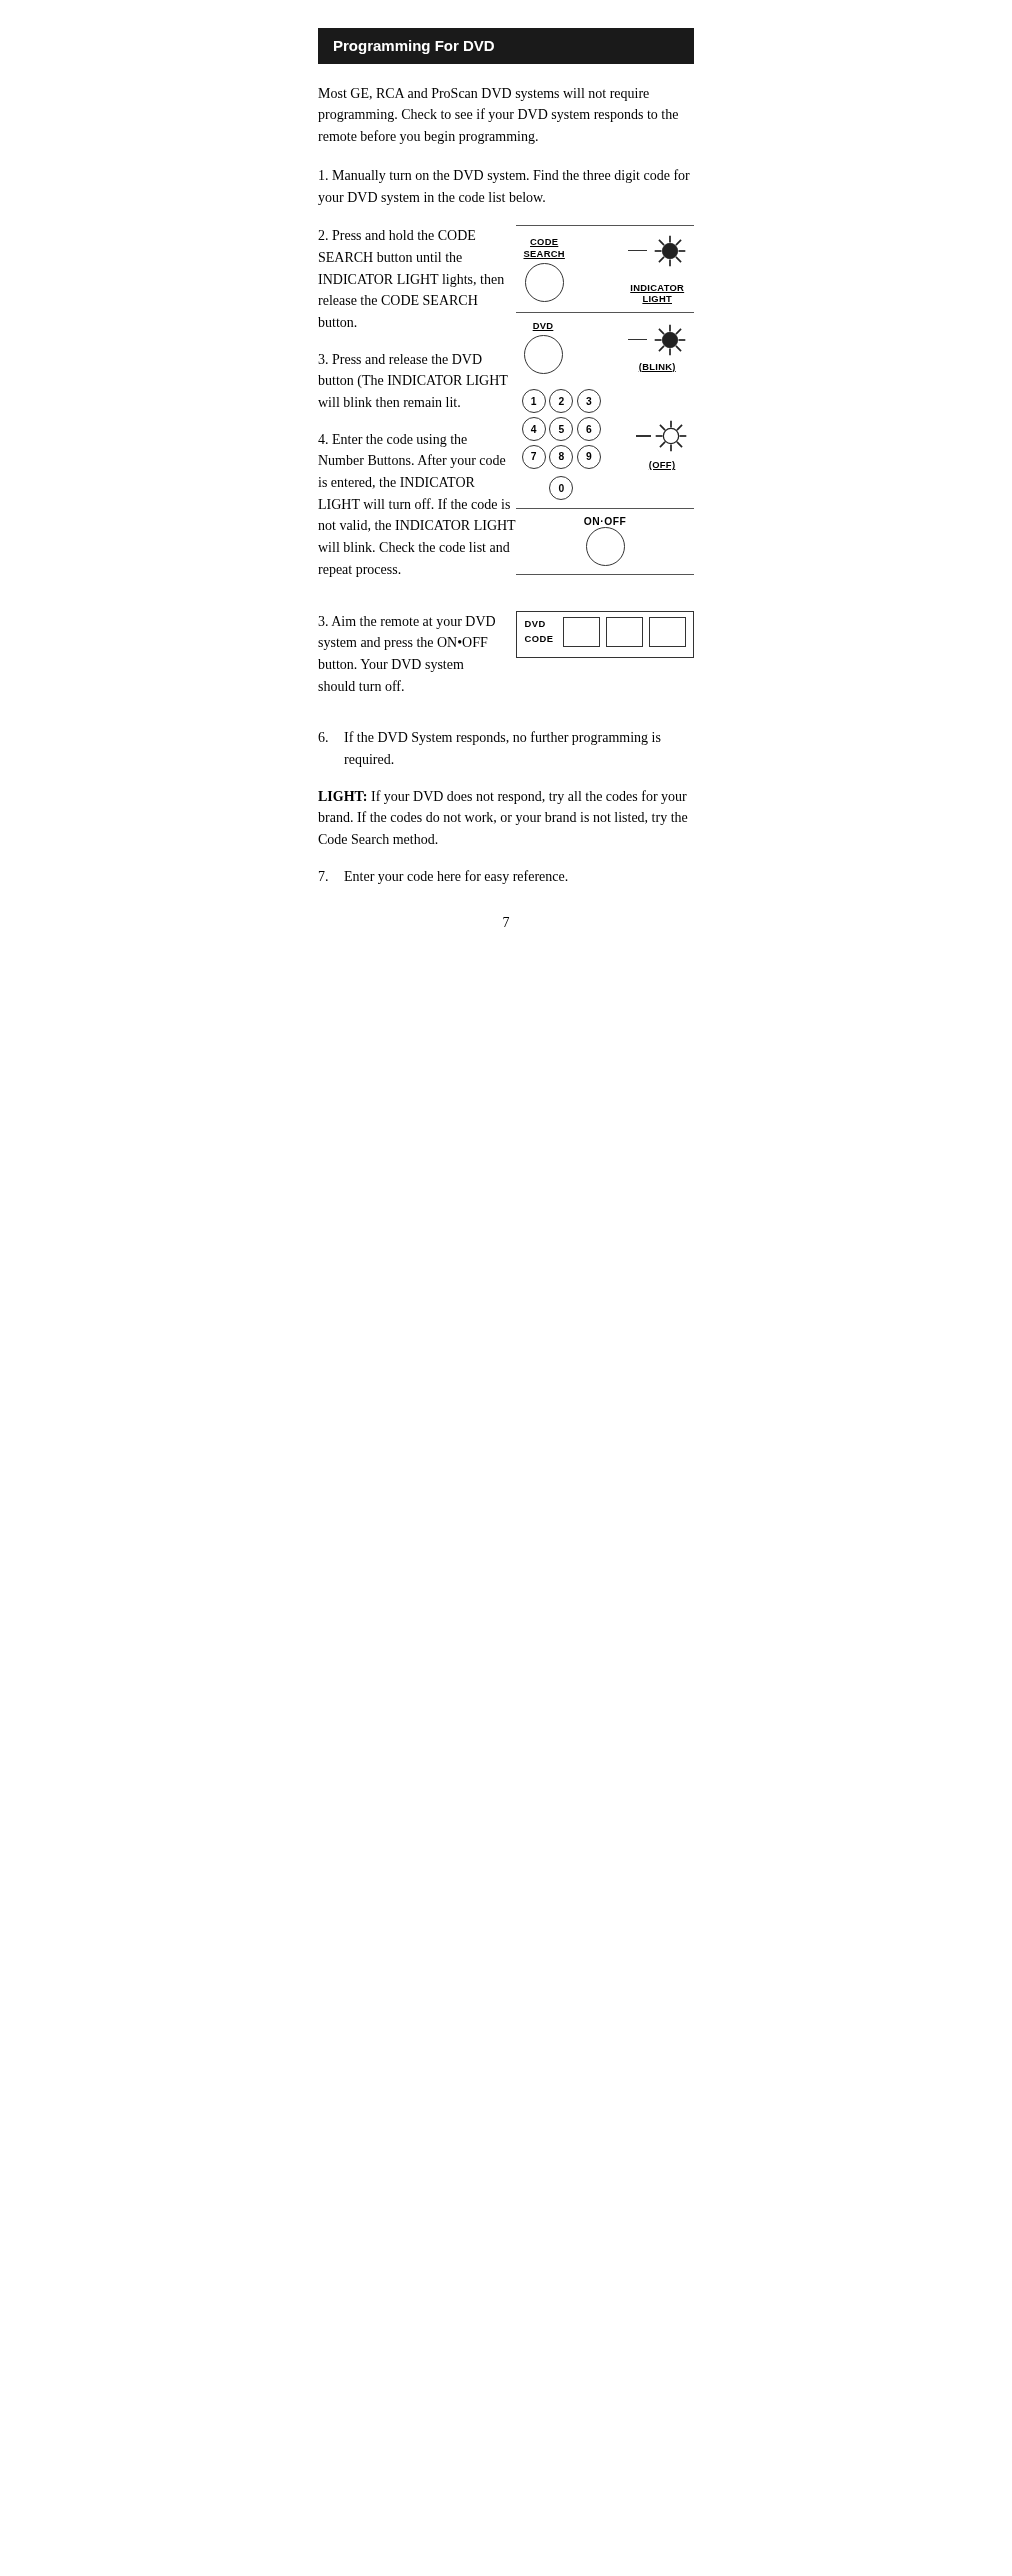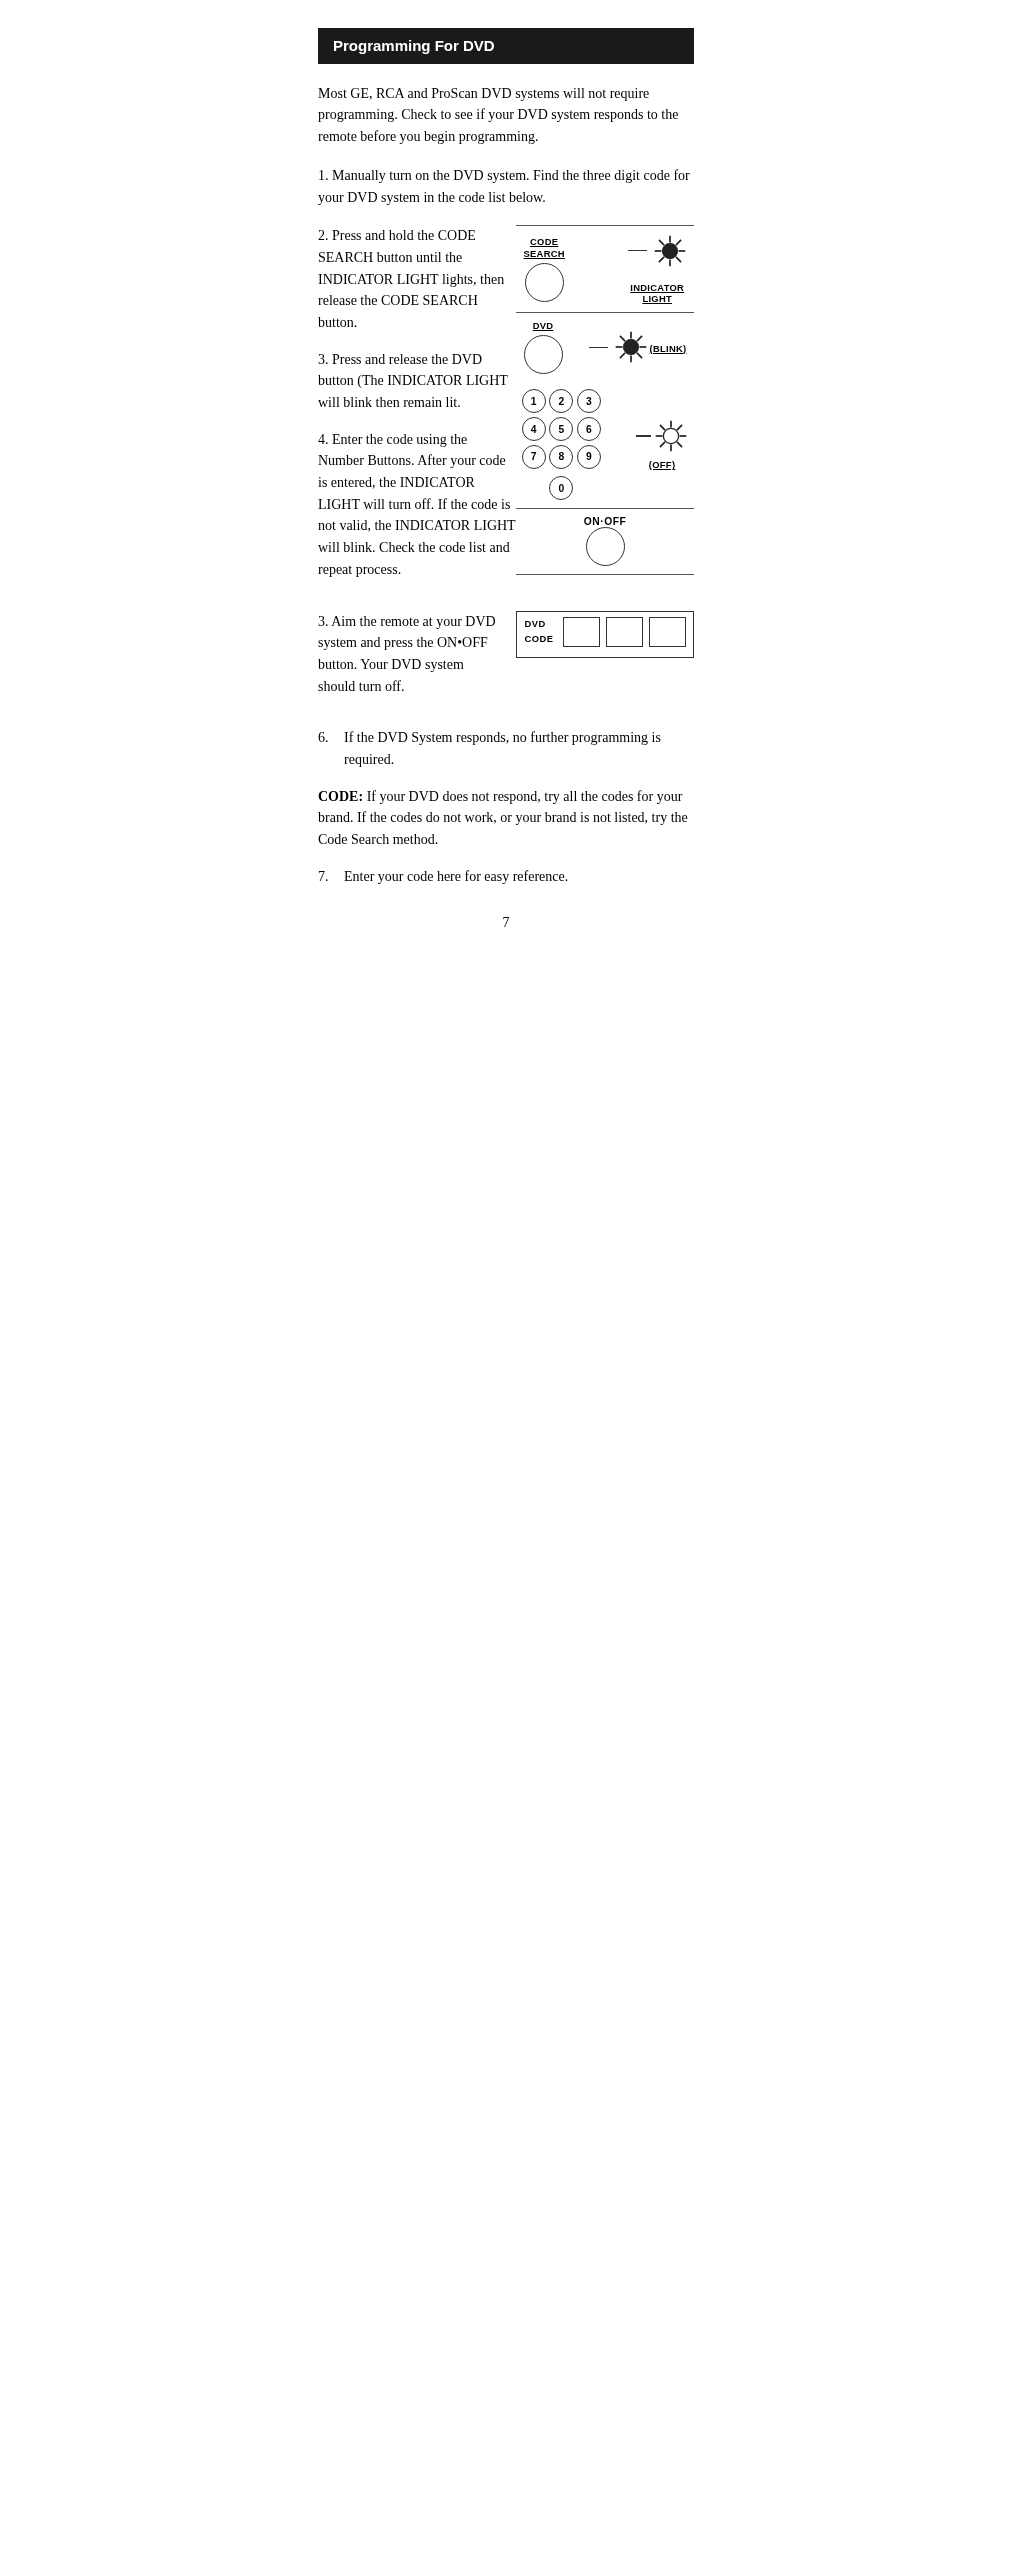--- a/index.html
+++ b/index.html
@@ -275,21 +275,21 @@
           </div>
           <div class="diag-item-label" style="margin-top:1.9px;">INDICATOR<br>LIGHT</div>
         </div>
       </div>
 
       <div class="diag-item">
         <div style="display:flex; flex-direction:column; align-items:center; gap:4px;">
           <div class="diag-item-label">DVD</div>
           <div class="btn-circle"></div>
         </div>
-        <div style="display:flex; align-items:center; gap:1.9px; margin-left:5.6px;">
+        <div style="display:flex; flex-direction:column; align-items:center; gap:1.9px; margin-left:5.6px;">
           <div style="display:flex; align-items:center; gap:5.6px;">
             <div style="width:19px; height:1.4px; background:#333;"></div>
             <svg class="sunburst-svg" viewBox="0 0 40 40">
               <line x1="20" y1="2" x2="20" y2="10" stroke="#222" stroke-width="2"></line>
               <line x1="20" y1="30" x2="20" y2="38" stroke="#222" stroke-width="2"></line>
               <line x1="2" y1="20" x2="10" y2="20" stroke="#222" stroke-width="2"></line>
               <line x1="30" y1="20" x2="38" y2="20" stroke="#222" stroke-width="2"></line>
               <line x1="7" y1="7" x2="13" y2="13" stroke="#222" stroke-width="2"></line>
               <line x1="27" y1="27" x2="33" y2="33" stroke="#222" stroke-width="2"></line>
               <line x1="33" y1="7" x2="27" y2="13" stroke="#222" stroke-width="2"></line>
@@ -364,21 +364,21 @@
       </div>
     </div>
   </div>
 
   <div class="indent-step">
     <span class="num-part">6.</span>
     <span class="text-part">If the DVD System responds, no further programming is required.</span>
   </div>
 
   <p class="note-block">
-    <strong>CODE:</strong><span> If your DVD does not respond, try all the codes for your brand. If the codes do not work, or your brand is not listed, try the Code Search method.</span>
+    <strong>LIGHT:</strong><span> If your DVD does not respond, try all the codes for your brand. If the codes do not work, or your brand is not listed, try the Code Search method.</span>
   </p>
 
   <div class="indent-step">
     <span class="num-part">7.</span>
     <span class="text-part">Enter your code here for easy reference.</span>
   </div>
 
   <div class="page-number">
     <span>7</span>
   </div>

